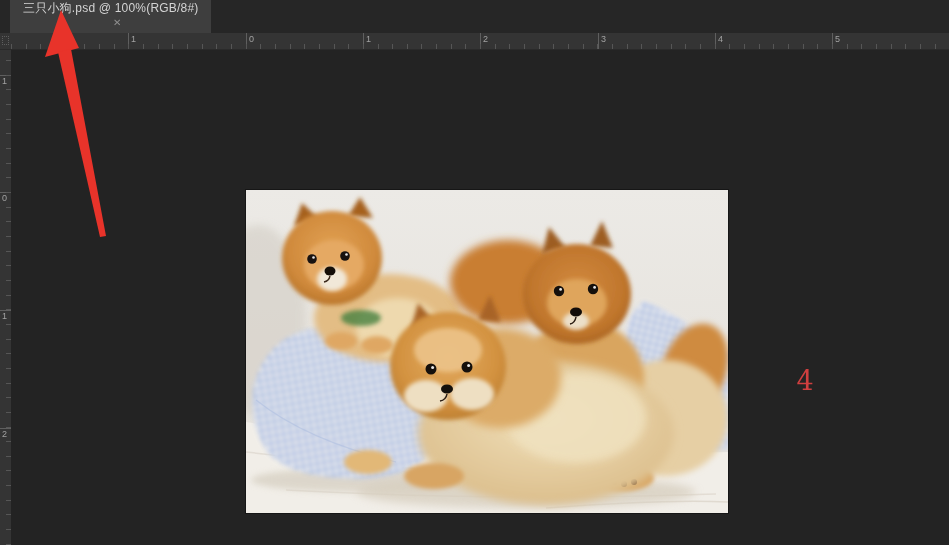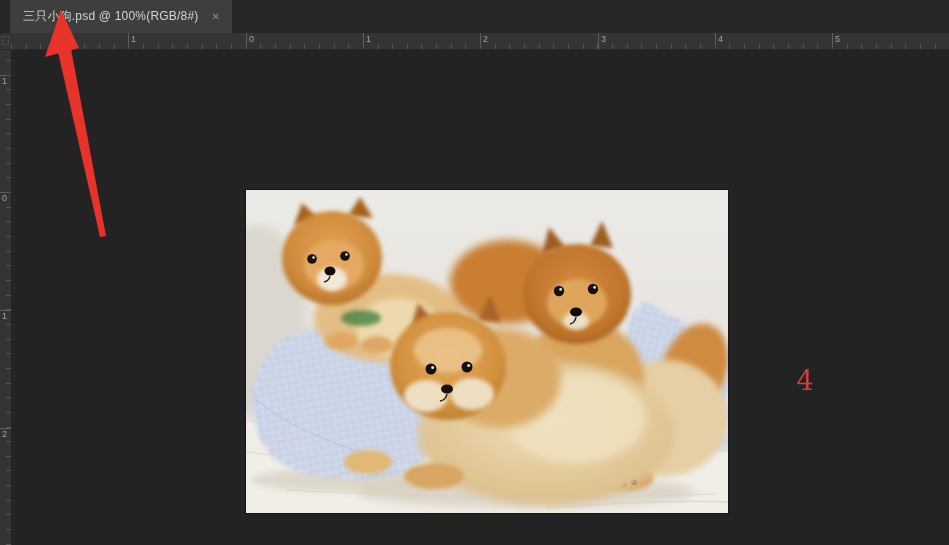--- a/index.html
+++ b/index.html
@@ -2,21 +2,21 @@
 <html><head>
 <meta charset="utf-8">
 <style>
   html,body{margin:0;padding:0;background:#232323;width:949px;height:545px;overflow:hidden;
     font-family:"Liberation Sans",sans-serif;-webkit-font-smoothing:antialiased;}
   .app{position:relative;width:949px;height:545px;}
 
   
   .tabbar{position:absolute;left:0;top:0;width:949px;height:33px;background:#262626;}
   .tab{position:absolute;left:10px;top:0;height:33px;background:#3e3e3e;
-       display:flex;align-items:center;padding:0 12px 0 13px;box-sizing:border-box;}
+       display:flex;align-items:center;padding:0 12px 0 13px;box-sizing:border-box;flex-direction:column;}
   .tab-label{font-size:12px;color:#d4d4d4;letter-spacing:.2px;white-space:nowrap;}
   .tab-close{font-size:10px;color:#8f8f8f;margin-left:13px;cursor:pointer;}
 
   
   .ruler-corner{position:absolute;left:0;top:33px;width:11px;height:17px;background:#343434;
       border-bottom:1px solid #2a2a2a;box-sizing:border-box;}
   .ruler-corner::after{content:'';position:absolute;left:2px;top:3px;width:7px;height:9px;
       border:1px dotted #5d5d5d;box-sizing:border-box;}
   .ruler-h{position:absolute;left:11px;top:33px;width:938px;height:17px;background:#343434;
       border-bottom:1px solid #2a2a2a;box-sizing:border-box;overflow:hidden;}

